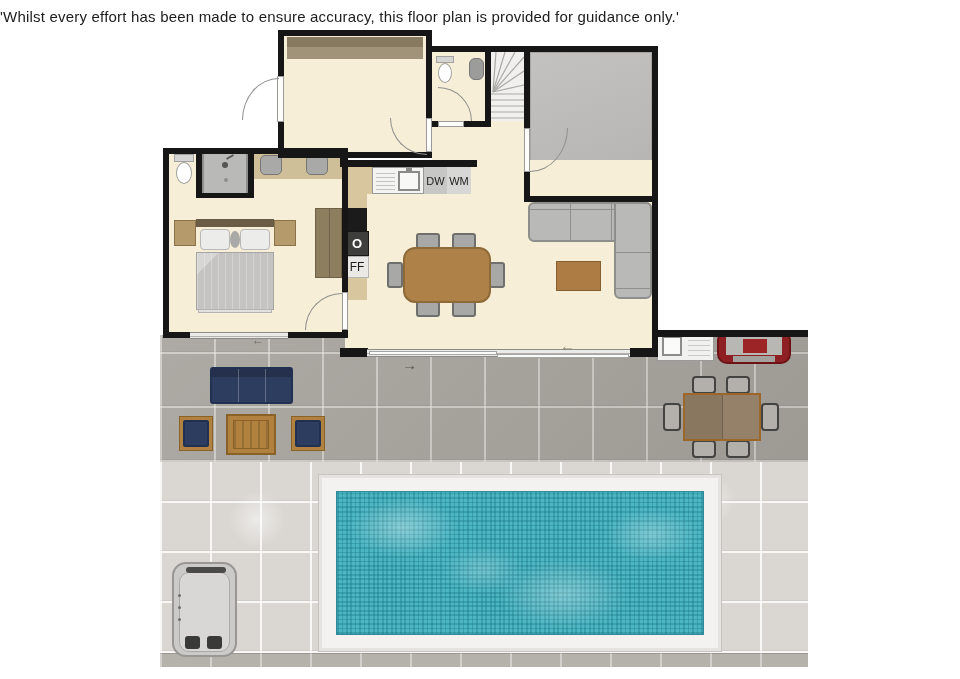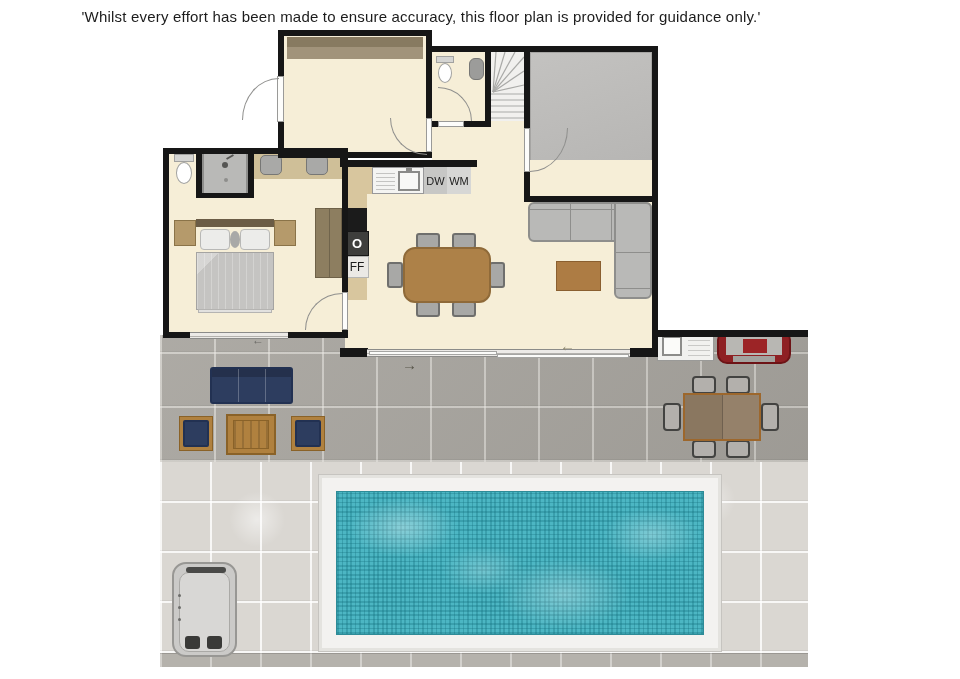--- a/index.html
+++ b/index.html
@@ -1,20 +1,20 @@
 <!DOCTYPE html>
 <html><head>
 <meta charset="utf-8">
 <style>
   html,body{margin:0;padding:0;background:#fff;}
   .stage{position:relative;width:960px;height:679px;background:#ffffff;overflow:hidden;
          font-family:"Liberation Sans",sans-serif;}
   .abs{position:absolute;}
   .wall{position:absolute;background:#161616;}
-  .disclaimer{position:absolute;top:8px;left:0;width:842px;text-align:center;
+  .disclaimer{position:absolute;top:8px;left:0;width:842px;
               font-size:15px;color:#1c1c1c;letter-spacing:.2px;}
   
   .patio{background-color:#a7a49e;
     background-image:
       linear-gradient(135deg, rgba(255,255,255,.07), rgba(0,0,0,.06)),
       repeating-linear-gradient(0deg, rgba(236,234,229,.55) 0 2px, rgba(0,0,0,.05) 2px 3px, transparent 3px 54px),
       repeating-linear-gradient(90deg, rgba(236,234,229,.55) 0 2px, transparent 2px 54px);}
   .deck{background-color:#dad7d2;
     background-image:
       radial-gradient(circle 40px at 15% 30%, rgba(255,255,255,.5), transparent 70%),

